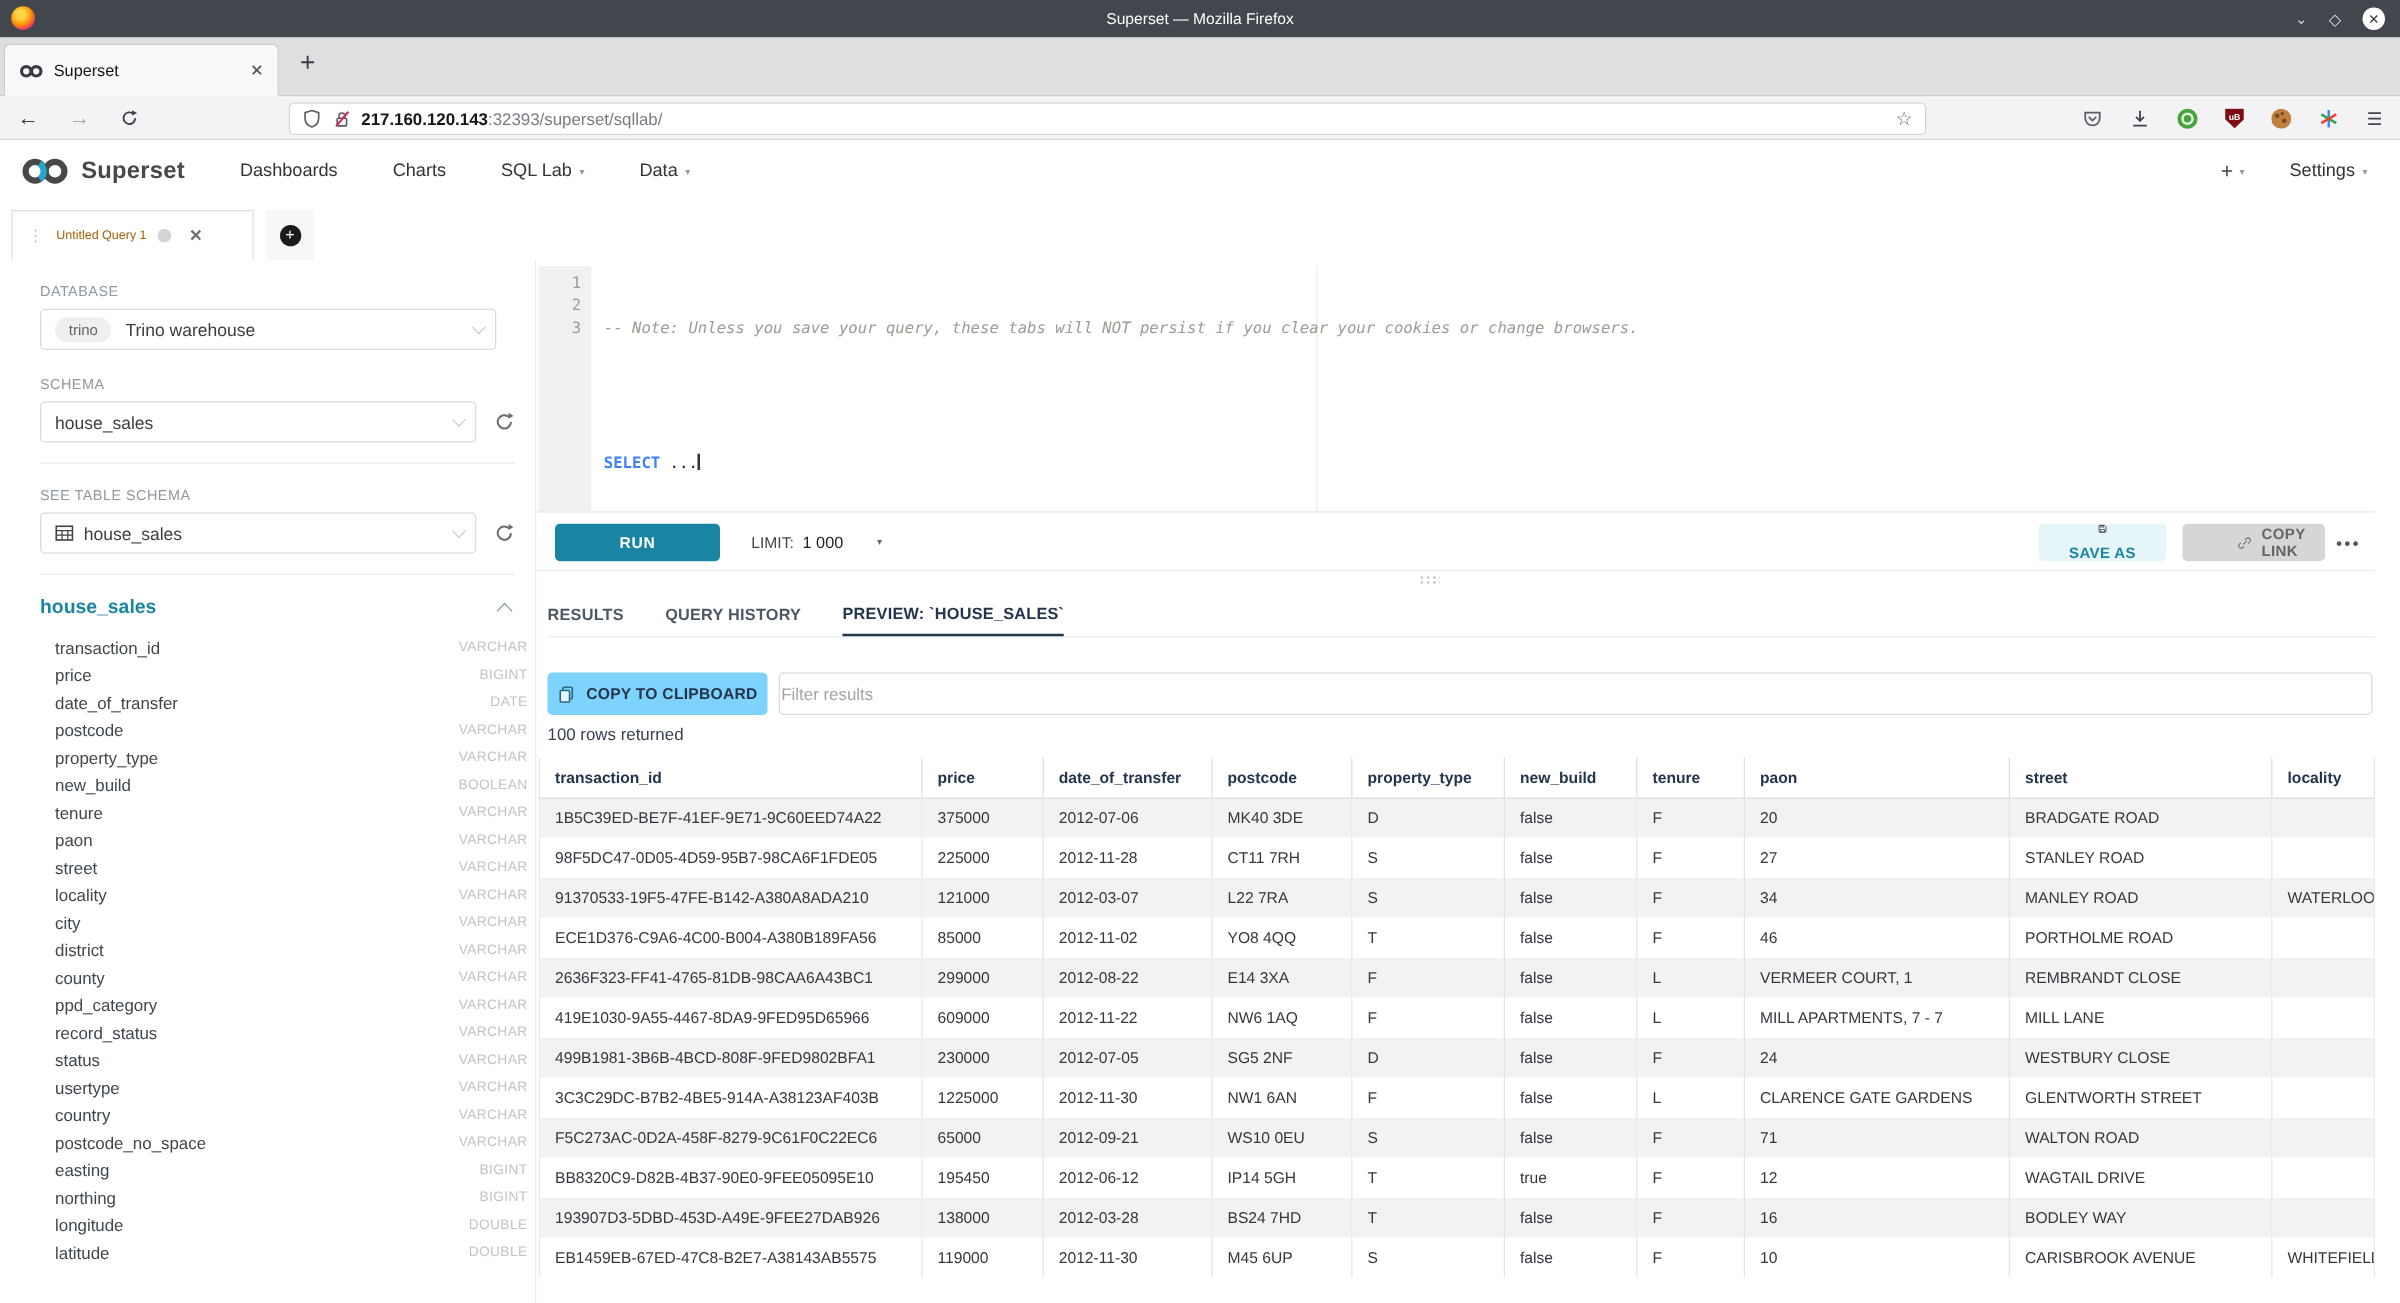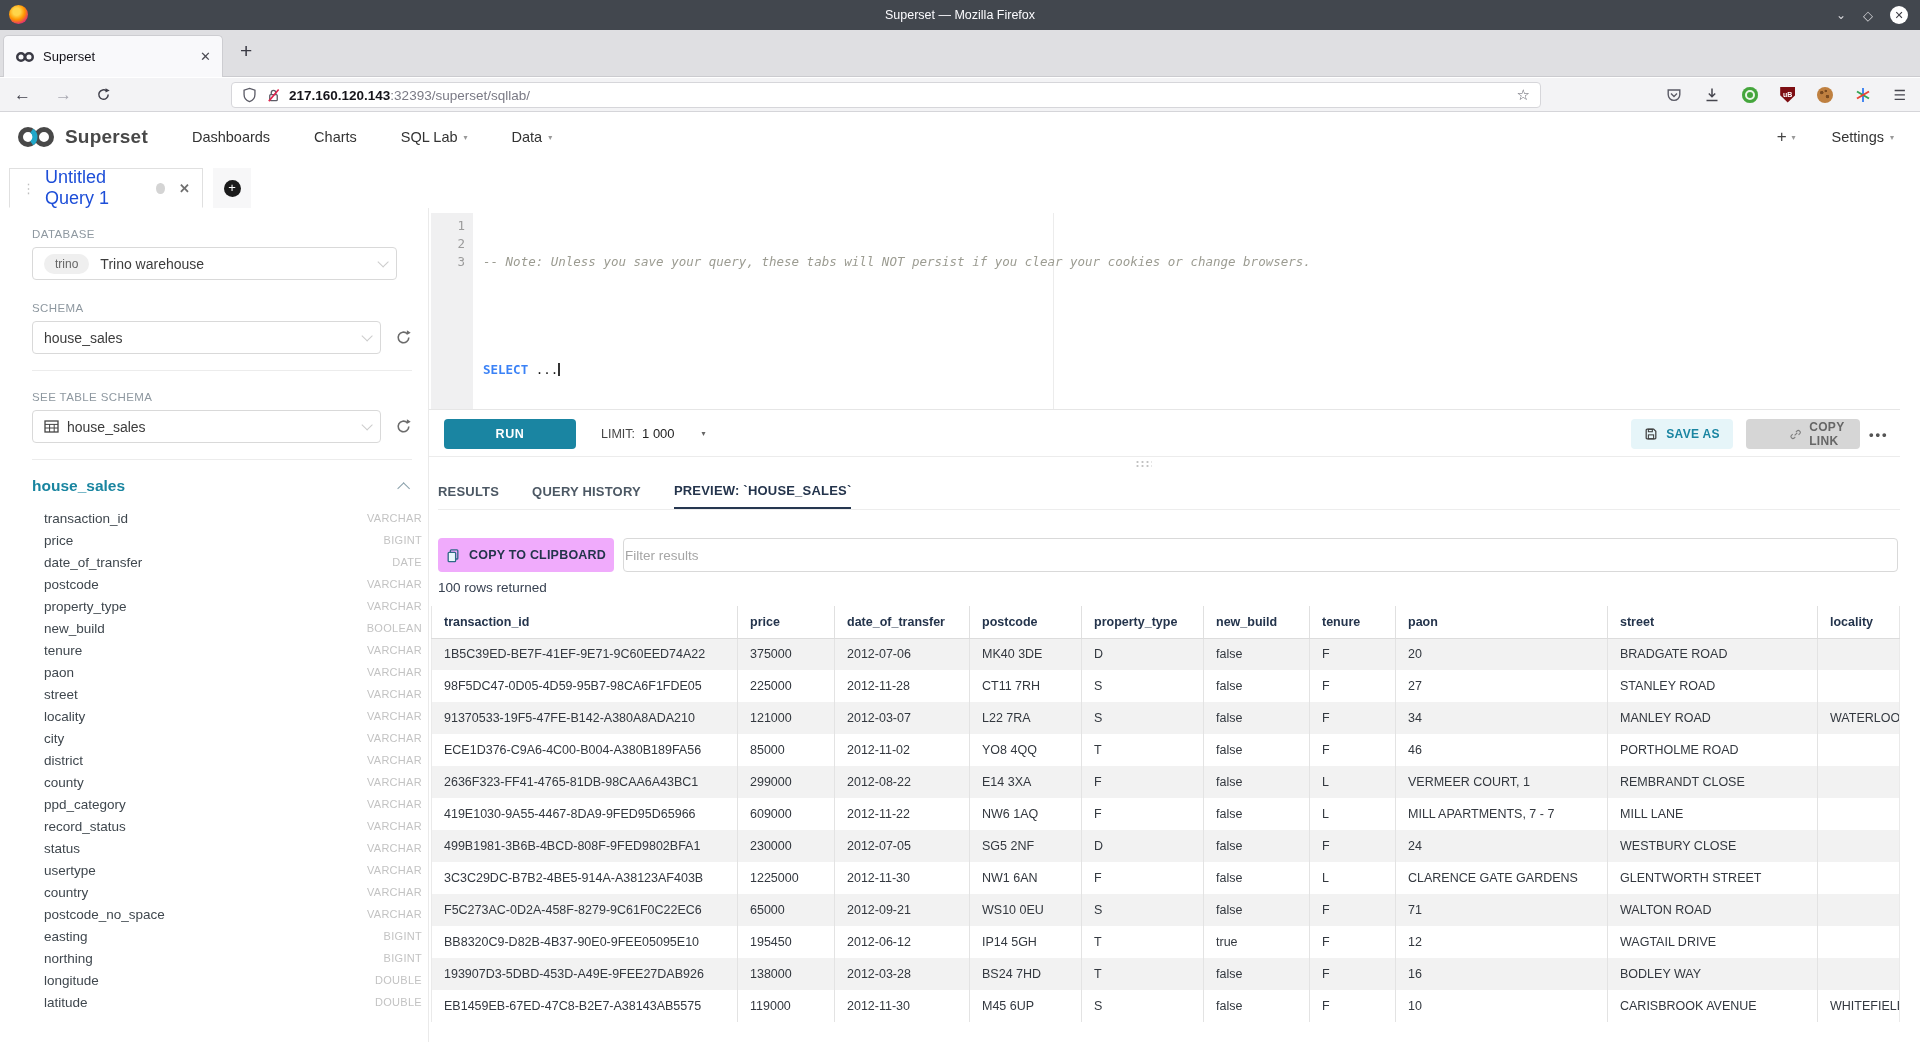--- a/index.html
+++ b/index.html
@@ -61,21 +61,21 @@
   .caret { font-size:8px; color:#999; }
   .nav-right { position:absolute; right:26px; display:flex; gap:36px; align-items:center; }
   .nav-plus { font-size:17px; color:#444; display:flex; align-items:center; gap:5px; }
   .nav-settings { font-size:14.5px; color:#333; display:flex; align-items:center; gap:6px; }
 
   
   .querytabs { position:absolute; left:0; top:162px; width:1920px; height:46px; background:#fff; }
   .qtab { position:absolute; left:9px; top:6px; width:194px; height:40px; background:#fff;
     border:1px solid #e0e0e0; border-bottom:1px solid #fff; display:flex; align-items:center; padding:0 12px; }
   .qtab-handle { color:#bfbfbf; font-size:13px; }
-  .qtab-title { color:#1d4ed8; font-size:18px; margin:0 9px 0 10px; }
+  .qtab-title { color:#a16207; font-size:10px; margin:0 9px 0 10px; }
   .qtab-dot { width:11px; height:11px; border-radius:50%; background:#d4d4d4; }
   .qtab-close { color:#6f6f6f; font-size:13px; font-weight:bold; margin-left:14px; }
   .qtab-add { position:absolute; left:213px; top:6px; width:38px; height:40px; background:#f7f7f8;
     display:flex; align-items:center; justify-content:center; }
   .addcircle { width:17px; height:17px; border-radius:50%; background:#1b1b1b; color:#fff;
     font-size:13px; line-height:15px; text-align:center; }
 
   
   .sidebar { position:absolute; left:0; top:208px; width:428px; bottom:0; background:#fff;
     padding:20px 16px 0 32px; }
@@ -121,39 +121,39 @@
   .toolbar { position:absolute; left:0; top:202px; right:20px; height:47px; border-bottom:1px solid #ececec; }
   .run-btn { position:absolute; left:15px; top:9px; width:132px; height:30px; background:#1a85a2;
     border-radius:4px; color:#fff; font-size:12.5px; font-weight:bold; letter-spacing:.6px;
     display:flex; align-items:center; justify-content:center; }
   .limit { position:absolute; left:172px; top:0; height:47px; display:flex; align-items:center;
     font-size:12.5px; color:#454545; }
   .limit-val { margin-left:7px; color:#222; font-size:13px; }
   .limit-caret { margin-left:27px; font-size:8px; color:#666; }
   .save-as { position:absolute; left:1202px; top:9px; width:102px; height:30px; background:#e6f5f9;
     border-radius:4px; color:#1a85a2; font-size:12px; font-weight:bold; letter-spacing:.3px;
-    display:flex; align-items:center; justify-content:center; gap:8px; }
+    display:flex; align-items:center; justify-content:center; gap:8px;flex-direction:column; }
   .copy-link { position:absolute; left:1317px; top:9px; width:114px; height:30px; background:#d6d6d6;
     border-radius:4px; color:#666; font-size:12px; font-weight:bold; letter-spacing:.3px;
     display:flex; align-items:center; justify-content:center; gap:8px;padding-left:44px; }
   .more-dots { position:absolute; left:1440px; top:9px; height:30px; display:flex; align-items:center;
     color:#555; font-size:13px; font-weight:bold; letter-spacing:2px; }
 
   .grip { position:absolute; left:706px; top:252px; width:17px; height:9px;
     background-image:radial-gradient(#c2c2c2 1px, transparent 1.3px); background-size:5px 4px; }
 
   
   .rtabs { position:absolute; left:9px; top:266px; right:20px; height:36px; border-bottom:1px solid #ededed;
     display:flex; gap:33px; }
   .rtab { height:100%; display:flex; align-items:center; font-size:13px; font-weight:600;
     color:#4c5864; letter-spacing:.2px; }
   .rtab.active { color:#24344c; font-weight:bold; border-bottom:2.5px solid #263750; }
 
   
-  .copy-clip { position:absolute; left:9px; top:330px; width:176px; height:34px; background:#f0abfc;
+  .copy-clip { position:absolute; left:9px; top:330px; width:176px; height:34px; background:#7dd3fc;
     border-radius:4px; color:#24344c; font-size:12.5px; font-weight:bold; letter-spacing:.2px;
     display:flex; align-items:center; justify-content:center; gap:9px; }
   .filter-input { position:absolute; left:194px; top:330px; right:22px; height:34px;
     border:1px solid #d9d9d9; border-radius:4px; font-size:13.5px; color:#0c4a6e; padding:0 1px;
     font-family:"Liberation Sans", sans-serif; outline:none; background:#fff; }
   .filter-input::placeholder { color:#a5a5a5; }
 
   .rowcount { position:absolute; left:9px; top:372px; font-size:13.5px; color:#374151; }
 
   

